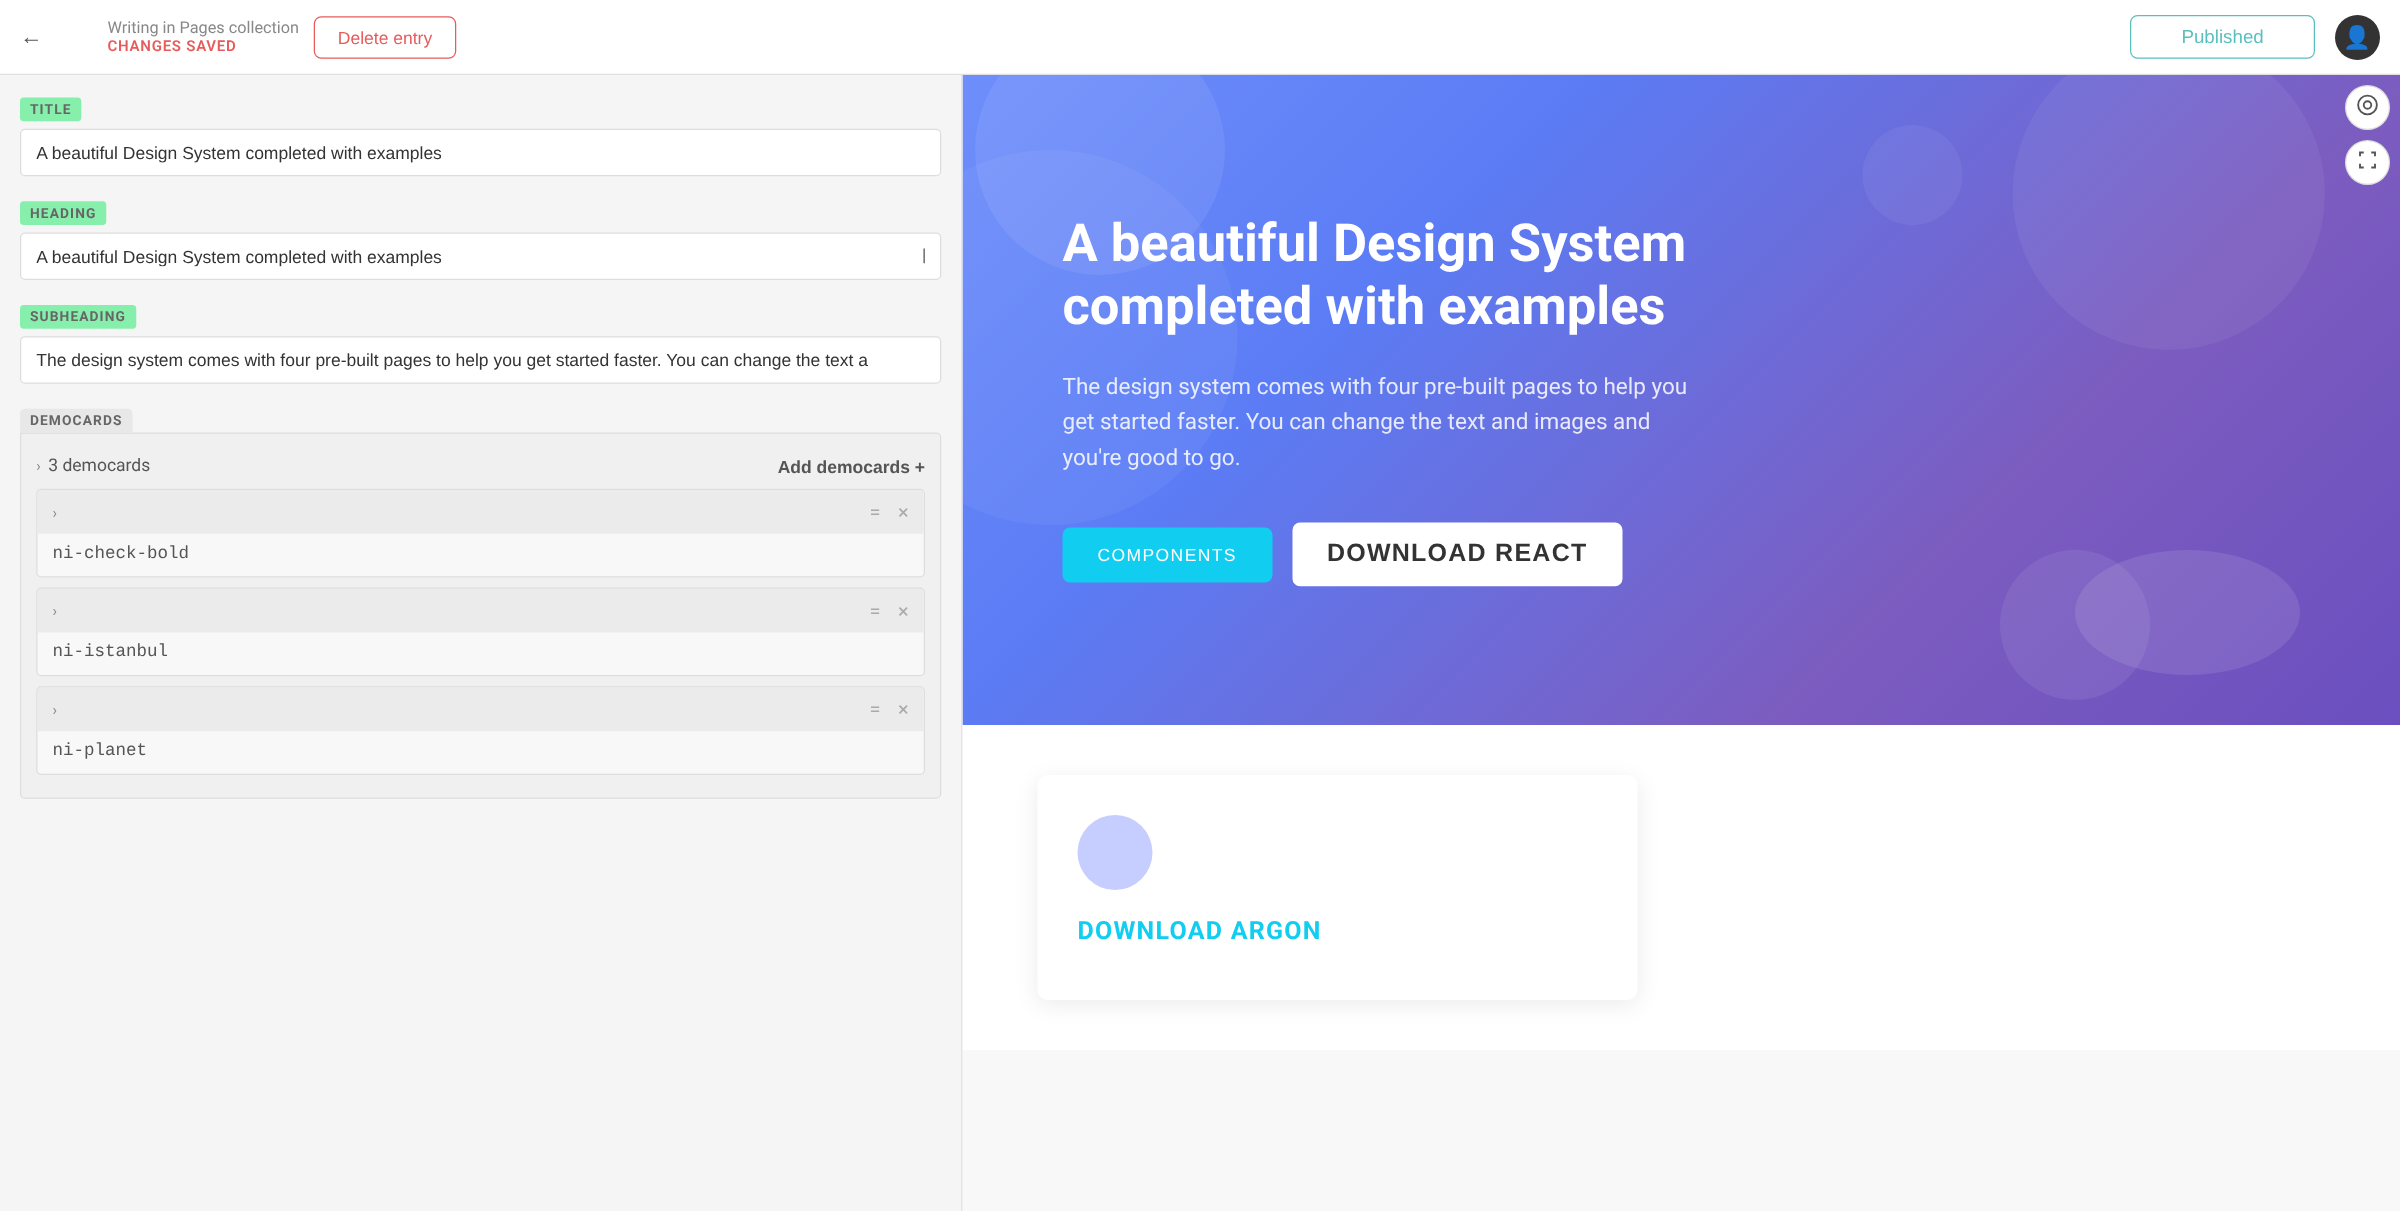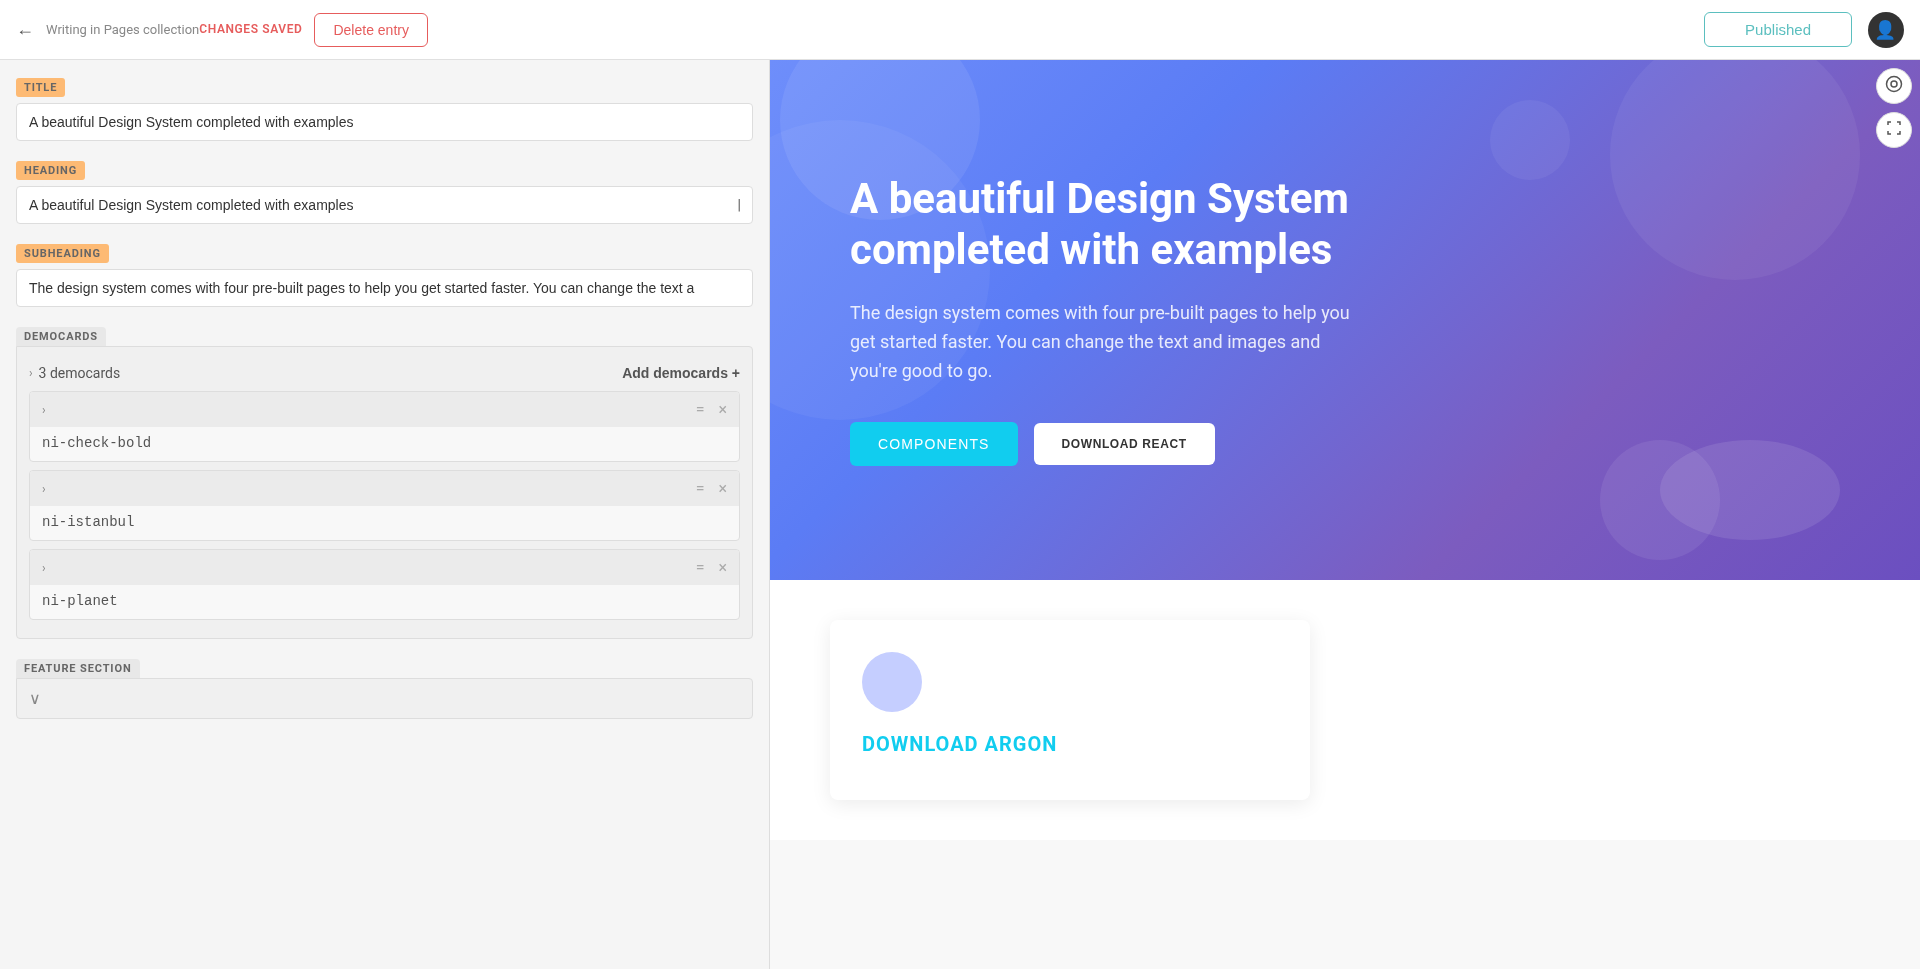--- a/index.html
+++ b/index.html
@@ -6,21 +6,21 @@
     body { font-family: -apple-system, BlinkMacSystemFont, 'Segoe UI', Roboto, sans-serif; background: #f0f0f0; height: 969px; overflow: hidden; }
 
     
     .topbar {
       display: flex; align-items: center; justify-content: space-between;
       height: 60px; background: #fff; border-bottom: 1px solid #e0e0e0;
       padding: 0 16px; position: fixed; top: 0; left: 0; right: 0; z-index: 100;
     }
     .topbar-left { display: flex; align-items: center; gap: 12px; }
     .back-btn { background: none; border: none; cursor: pointer; color: #555; font-size: 18px; }
-    .breadcrumb-info { display: flex; flex-direction: row; }
+    .breadcrumb-info { display: flex; flex-direction: column; margin-left: 40px; }
     .collection-name { font-size: 13px; color: #888; }
     .changes-saved { font-size: 12px; color: #e65c5c; font-weight: 600; letter-spacing: 0.05em; }
     .delete-btn {
       background: #fff; border: 1.5px solid #e65c5c; color: #e65c5c;
       padding: 8px 18px; border-radius: 6px; cursor: pointer; font-size: 14px; font-weight: 500;
     }
     .topbar-right { display: flex; align-items: center; gap: 16px; }
     .published-btn {
       background: #fff; border: 1.5px solid #5bbfbf; color: #5bbfbf;
       padding: 8px 40px; border-radius: 6px; cursor: pointer; font-size: 15px; font-weight: 500;
@@ -42,21 +42,21 @@
     }
     .left-panel::-webkit-scrollbar { width: 8px; }
     .left-panel::-webkit-scrollbar-track { background: #e8e8e8; }
     .left-panel::-webkit-scrollbar-thumb { background: #bbb; border-radius: 4px; }
 
     .left-inner { padding: 16px 16px 0 16px; }
 
     
     .field-section { margin-bottom: 18px; }
     .field-label {
-      display: inline-block; background: #fdba74; color: #666;
+      display: inline-block; background: #86efac; color: #666;
       font-size: 11px; font-weight: 700; letter-spacing: 0.08em;
       padding: 3px 8px; border-radius: 3px; margin-bottom: 6px;
     }
     .field-input {
       width: 100%; border: 1px solid #ddd; border-radius: 4px;
       padding: 10px 12px; font-size: 14px; color: #333; background: #fff;
       resize: none; outline: none;
     }
 
     
@@ -138,21 +138,21 @@
       margin-bottom: 36px;
     }
     .hero-buttons { display: flex; gap: 16px; align-items: center; }
     .btn-components {
       background: #11cdef; color: #fff; border: none;
       padding: 14px 28px; border-radius: 6px; font-size: 14px; font-weight: 400;
       letter-spacing: 0.08em; cursor: pointer;
     }
     .btn-download {
       background: #fff; color: #333; border: none;
-      padding: 14px 28px; border-radius: 6px; font-size: 12px; font-weight: 700;
+      padding: 14px 28px; border-radius: 6px; font-size: 20px; font-weight: 700;
       letter-spacing: 0.05em; cursor: pointer; text-align: center;
     }
 
     
     .right-controls {
       position: absolute; top: 8px; right: 8px; z-index: 10;
       display: flex; flex-direction: column; gap: 8px;
     }
     .ctrl-btn {
       width: 36px; height: 36px; border-radius: 50%; background: #fff;
@@ -270,28 +270,20 @@
                 <span class="dc-drag">=</span>
                 <span class="dc-close">×</span>
               </div>
             </div>
             <div class="democard-name">ni-planet</div>
           </div>
 
         </div>
       </div>
 
-      <div class="feature-section-box">
-        <div>
-          <span class="feature-section-header">FEATURE SECTION</span>
-        </div>
-        <div class="feature-section-body">
-          <span class="feature-chevron">∨</span>
-        </div>
-      </div>
 
     </div>
   </div>
 
   <div class="right-panel">
     <div style="position:relative;">
 
       <div class="right-controls">
         <button class="ctrl-btn">
           <span>

